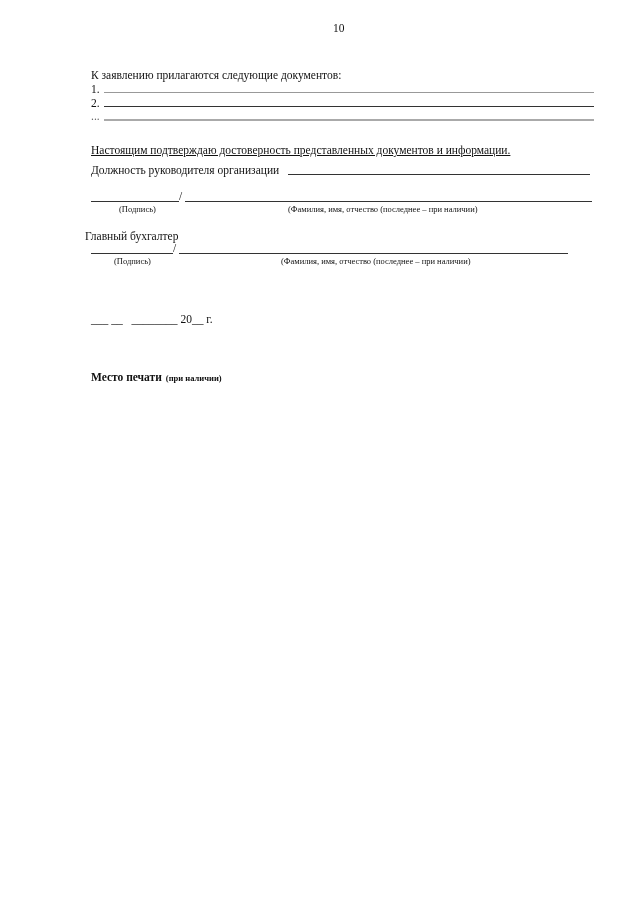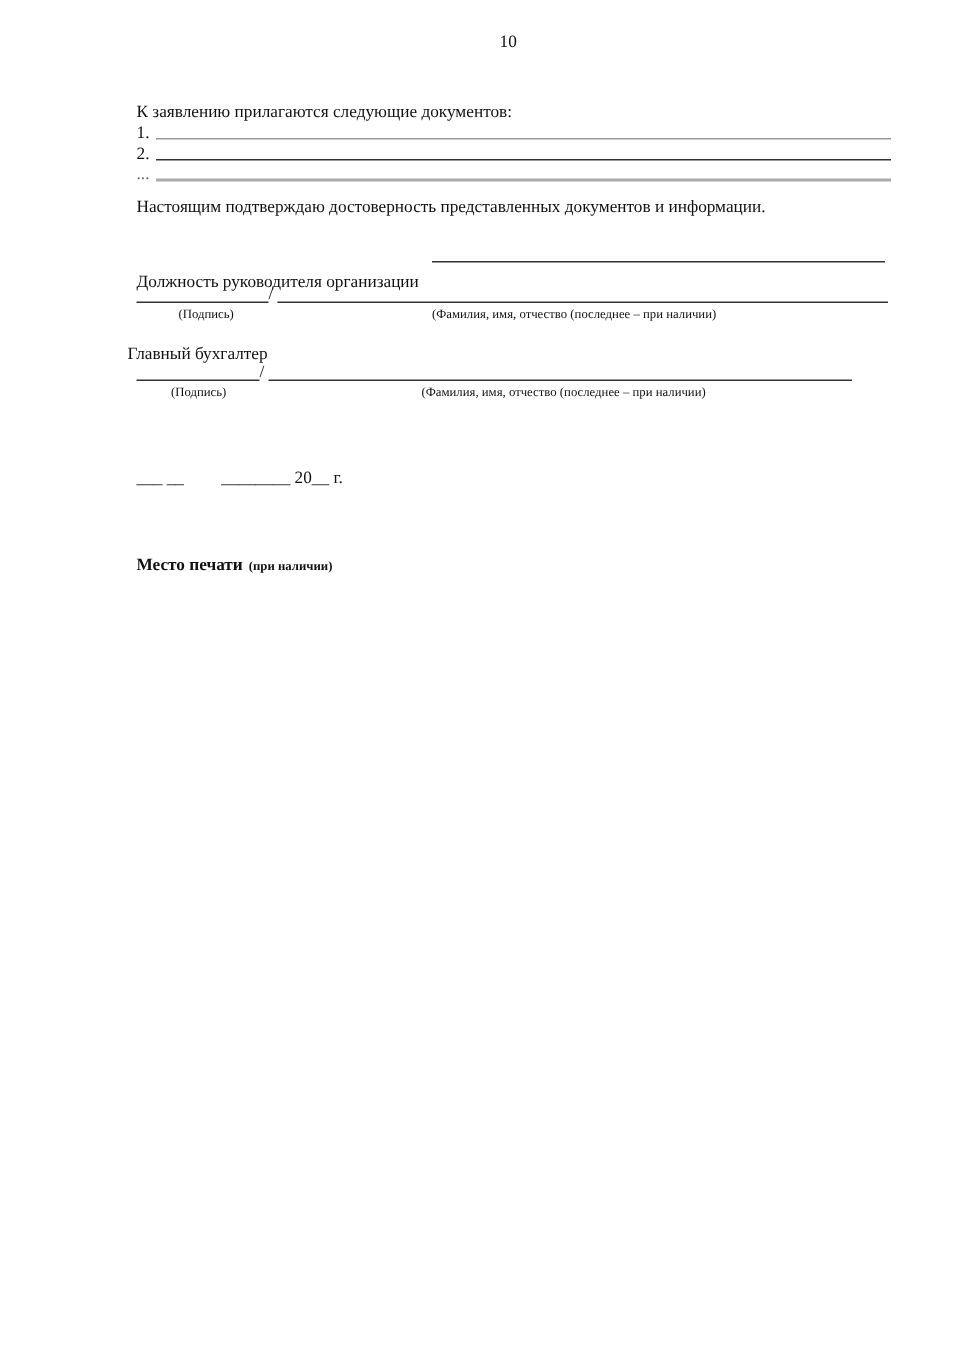--- a/index.html
+++ b/index.html
@@ -23,41 +23,41 @@
 
   <div class="abs t" style="left:91px; top:83px;">1.</div>
   <div class="line light" style="left:104px; top:92px; width:490px;"></div>
 
   <div class="abs t" style="left:91px; top:97px;">2.</div>
   <div class="line" style="left:104px; top:106px; width:490px;"></div>
 
   <div class="abs t" style="left:91px; top:110px; color:#666;">...</div>
   <div class="line thick" style="left:104px; top:119px; width:490px;"></div>
 
-  <div class="abs t" style="left:91px; top:132px;">Настоящим подтверждаю достоверность представленных документов и информации.</div>
+  <div class="abs t" style="left:91px; top:144px;text-decoration:underline;">Настоящим подтверждаю достоверность представленных документов и информации.</div>
 
-  <div class="abs t" style="left:91px; top:182px;">Должность руководителя организации</div>
+  <div class="abs t" style="left:91px; top:164px;">Должность руководителя организации</div>
   <div class="line" style="left:288px; top:174px; width:302px;"></div>
 
   <div class="line" style="left:91px; top:201px; width:88px;"></div>
   <div class="abs t" style="left:179px; top:190px;">/</div>
   <div class="line" style="left:185px; top:201px; width:407px;"></div>
   <div class="abs s" style="left:119px; top:204px;">(Подпись)</div>
   <div class="abs s" style="left:288px; top:204px;">(Фамилия, имя, отчество (последнее – при наличии)</div>
 
   <div class="abs t" style="left:85px; top:230px;">Главный бухгалтер</div>
   <div class="line" style="left:91px; top:253px; width:82px;"></div>
   <div class="abs t" style="left:173px; top:242px;">/</div>
   <div class="line" style="left:179px; top:253px; width:389px;"></div>
   <div class="abs s" style="left:114px; top:256px;">(Подпись)</div>
   <div class="abs s" style="left:281px; top:256px;">(Фамилия, имя, отчество (последнее – при наличии)</div>
 
   <div class="abs t" style="left:91px; top:313px;">
     <span>___ __</span>
-    <span style="margin-left:22px;">________</span>
+    <span style="margin-left:6px;">________</span>
     <span>20__</span>
     <span>г.</span>
   </div>
 
   <div class="abs" style="left:91px; top:367px;font-weight:bold;">
     <span class="t">Место печати</span>
     <span class="s">(при наличии)</span>
   </div>
 
 </div>

